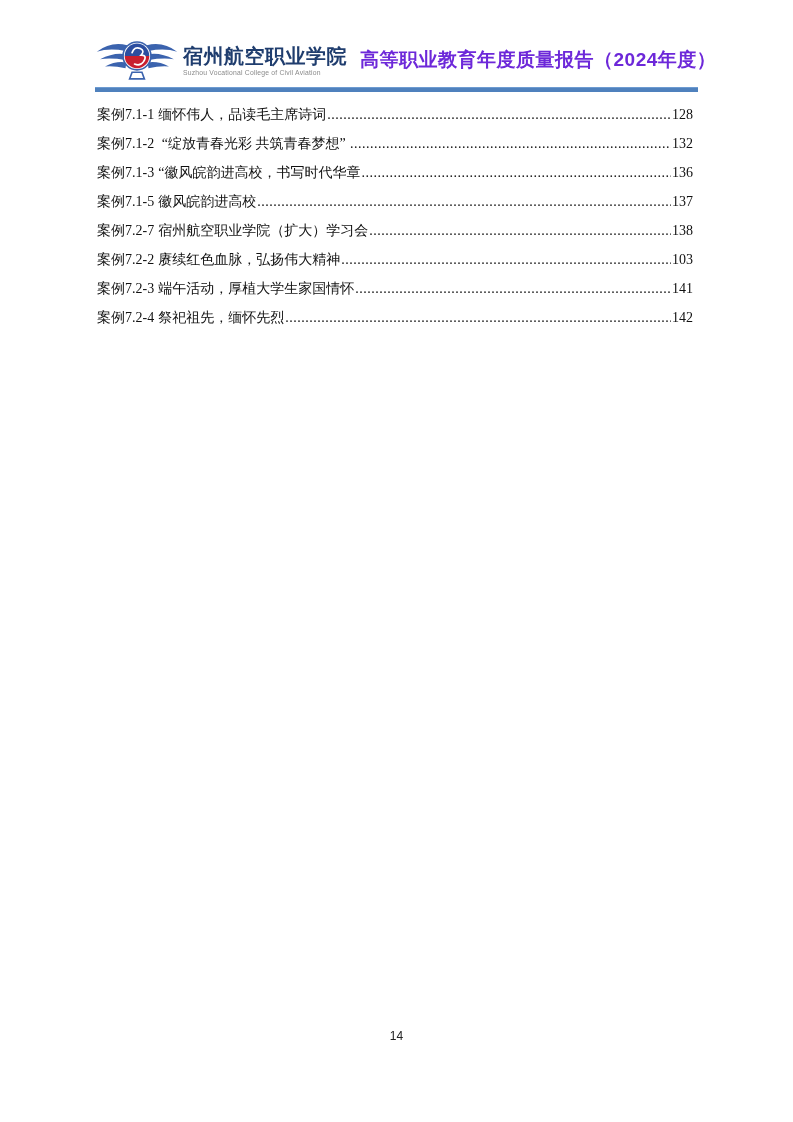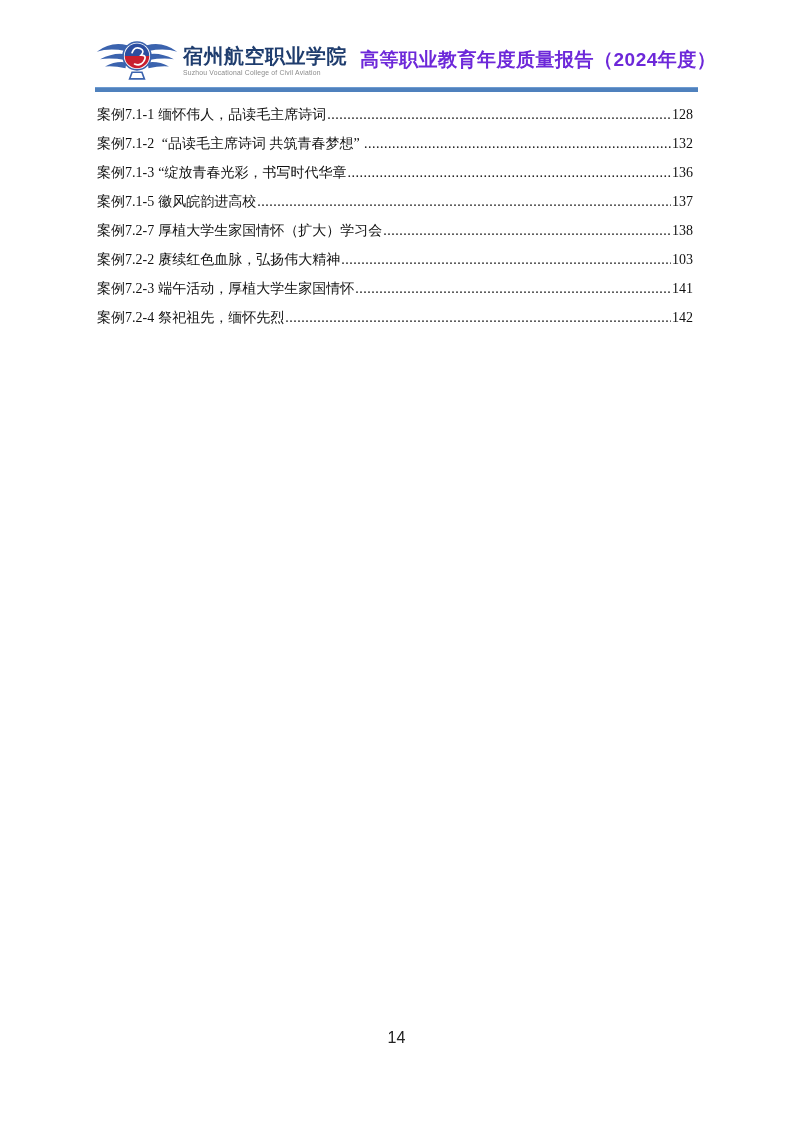--- a/index.html
+++ b/index.html
@@ -96,21 +96,21 @@
   }
   .toc-page { flex: 0 0 auto; white-space: nowrap; }
   
   .footer {
     position: absolute;
     top: 1029px;
     left: 0;
     width: 793px;
     text-align: center;
     font-family: "Liberation Sans", sans-serif;
-    font-size: 16px;
+    font-size: 12px;
     color: #222222;
   }
 </style>
 </head>
 <body>
 
 <div class="page">
 
   <div class="header">
     <svg class="logo-svg" viewBox="0 0 100 60" aria-hidden="true">
@@ -140,42 +140,42 @@
 
     <div class="toc-row">
       <span class="toc-id">案例7.1-1</span>
       <span class="toc-title">缅怀伟人，品读毛主席诗词</span>
       <span class="toc-dots"></span>
       <span class="toc-page">128</span>
     </div>
 
     <div class="toc-row">
       <span class="toc-id">案例7.1-2</span>
-      <span class="toc-title"> “品读毛主席诗词 共筑青春梦想” </span>
+      <span class="toc-title"> “绽放青春光彩 共筑青春梦想” </span>
       <span class="toc-dots"></span>
       <span class="toc-page">132</span>
     </div>
 
     <div class="toc-row">
       <span class="toc-id">案例7.1-3</span>
-      <span class="toc-title">“绽放青春光彩，书写时代华章</span>
+      <span class="toc-title">“徽风皖韵进高校，书写时代华章</span>
       <span class="toc-dots"></span>
       <span class="toc-page">136</span>
     </div>
 
     <div class="toc-row">
       <span class="toc-id">案例7.1-5</span>
       <span class="toc-title">徽风皖韵进高校</span>
       <span class="toc-dots"></span>
       <span class="toc-page">137</span>
     </div>
 
     <div class="toc-row">
       <span class="toc-id">案例7.2-7</span>
-      <span class="toc-title">厚植大学生家国情怀（扩大）学习会</span>
+      <span class="toc-title">宿州航空职业学院（扩大）学习会</span>
       <span class="toc-dots"></span>
       <span class="toc-page">138</span>
     </div>
 
     <div class="toc-row">
       <span class="toc-id">案例7.2-2</span>
       <span class="toc-title">赓续红色血脉，弘扬伟大精神</span>
       <span class="toc-dots"></span>
       <span class="toc-page">103</span>
     </div>

